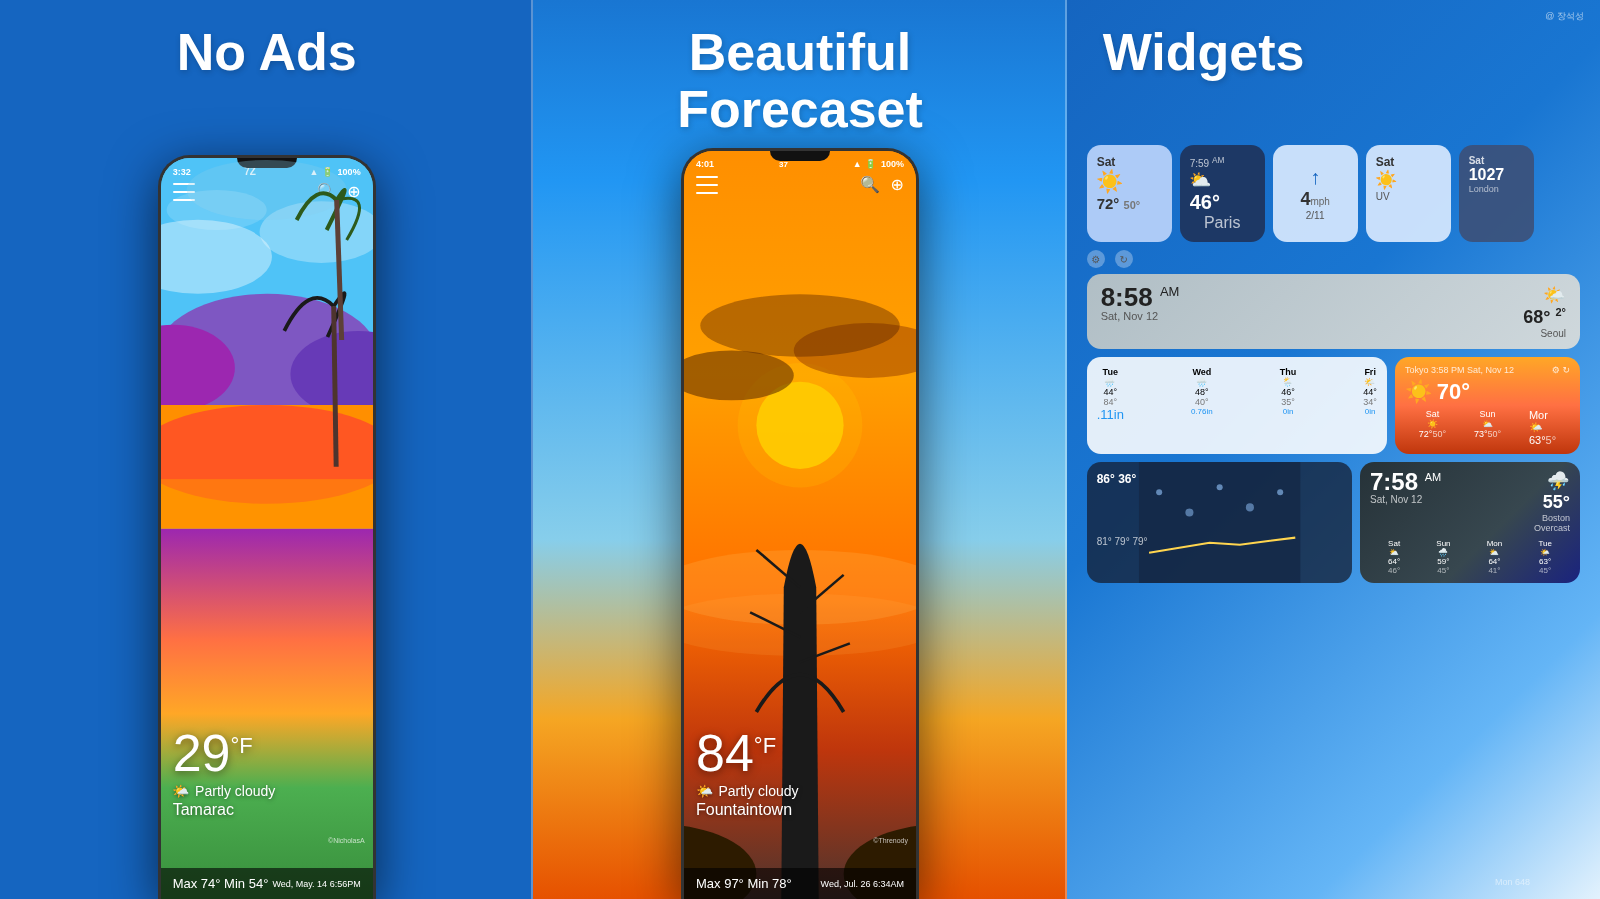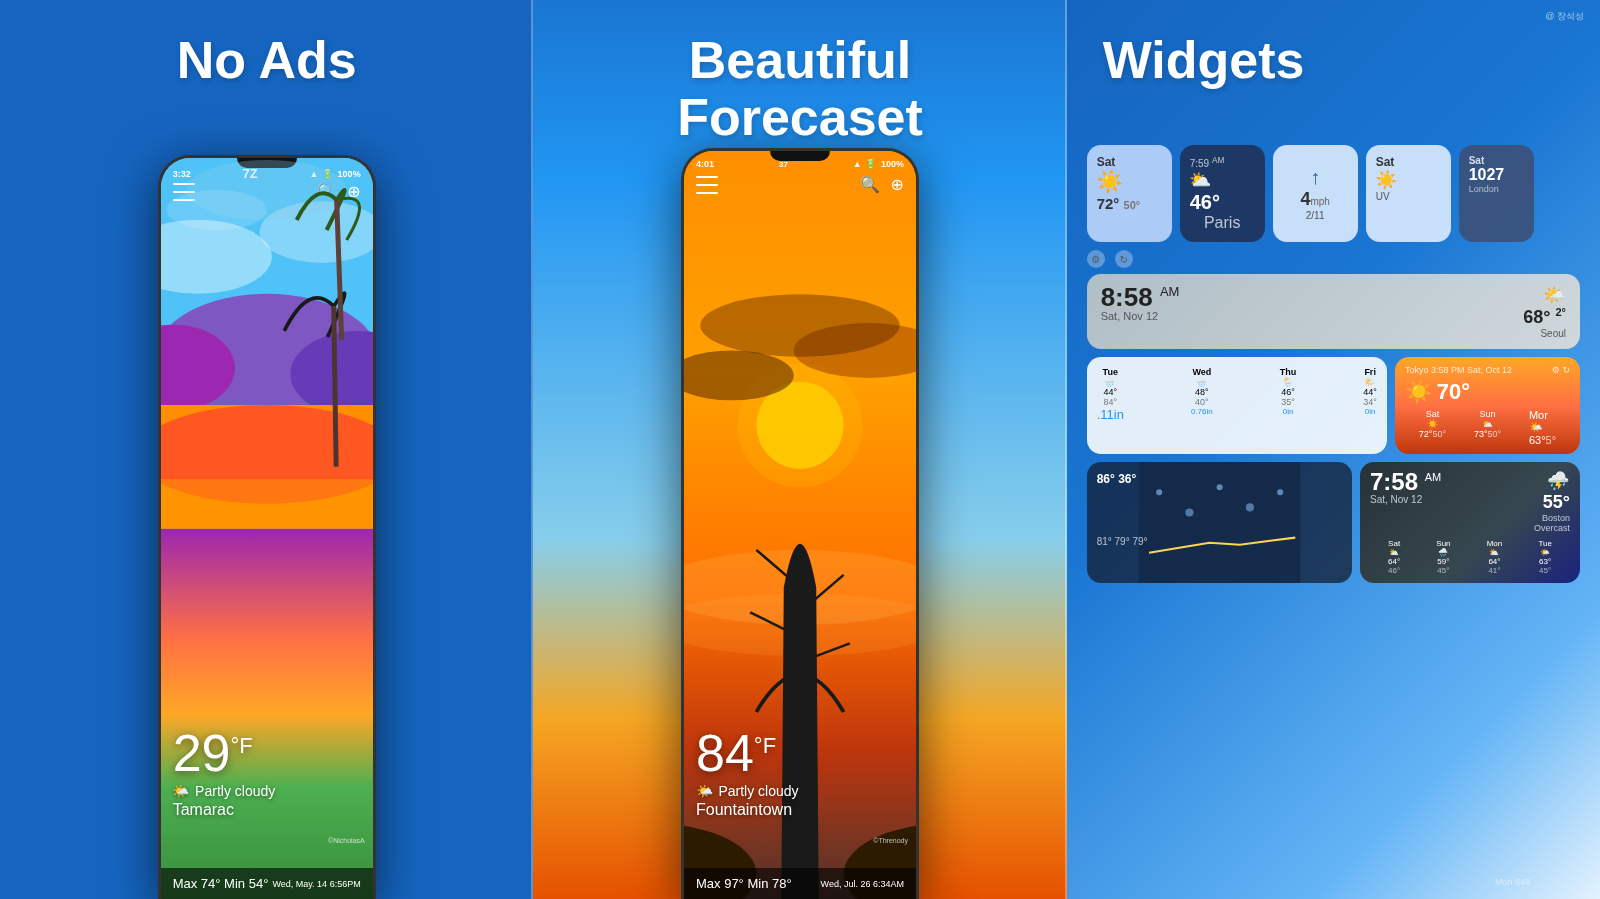--- a/index.html
+++ b/index.html
@@ -35,21 +35,21 @@
       background: rgba(255,255,255,0.3);
       z-index: 10;
     }
 
     
     .panel-heading {
       color: white;
       font-size: 52px;
       font-weight: 900;
       text-align: center;
-      margin-top: 32px;
+      margin-top: 24px;
       line-height: 1.1;
       z-index: 5;
       text-shadow: 1px 2px 6px rgba(0,0,0,0.2);
     }
 
     .panel-right .panel-heading {
       align-self: flex-start;
       margin-left: 40px;
     }
 
@@ -389,21 +389,21 @@
 
         <rect y="260" width="212" height="60" fill="rgba(255,152,0,0.5)"></rect>
 
         <path d="M160 120 Q140 100 120 140" stroke="#1a1a1a" stroke-width="3" fill="none"></path>
         <path d="M160 120 Q180 90 155 145" stroke="#1a1a1a" stroke-width="3" fill="none"></path>
         <line x1="160" y1="120" x2="162" y2="250" stroke="#4e342e" stroke-width="4"></line>
       </svg>
 
       <div class="status-bar" style="z-index:10">
         <span>3:32</span>
-        <span style="font-size:13px">7Z</span>
+        <span style="font-size:10px">7Z</span>
         <span style="display:flex;gap:4px;align-items:center">
           <span>▲</span>
           <span>🔋</span>
           <span>100%</span>
         </span>
       </div>
 
       <div class="phone-toolbar">
         <div class="toolbar-icon">
           <span></span>
@@ -619,21 +619,21 @@
             <div>🌤️</div>
             <div>44°</div>
             <div style="color:#777;">34°</div>
             <div style="color:#2196f3;font-size:8px;">0in</div>
           </div>
         </div>
       </div>
 
       <div style="width:185px;background:linear-gradient(180deg,#ffa726,#ff7043,#bf360c);border-radius:14px;padding:8px 10px;color:white;">
         <div style="display:flex;justify-content:space-between;align-items:center;font-size:9px;color:rgba(255,255,255,0.8);">
-          <span>Tokyo  3:58 PM  Sat, Oct 12</span>
+          <span>Tokyo  3:58 PM  Sat, Nov 12</span>
           <span>⚙ ↻</span>
         </div>
         <div style="display:flex;justify-content:space-between;align-items:center;margin-top:4px;">
           <div>
             <span style="font-size:22px;">☀️</span>
             <span style="font-size:22px;font-weight:700;margin-top:48px;"> 70°</span>
           </div>
         </div>
         <div style="display:flex;justify-content:space-around;margin-top:4px;">
           <div style="text-align:center;font-size:9px;">

